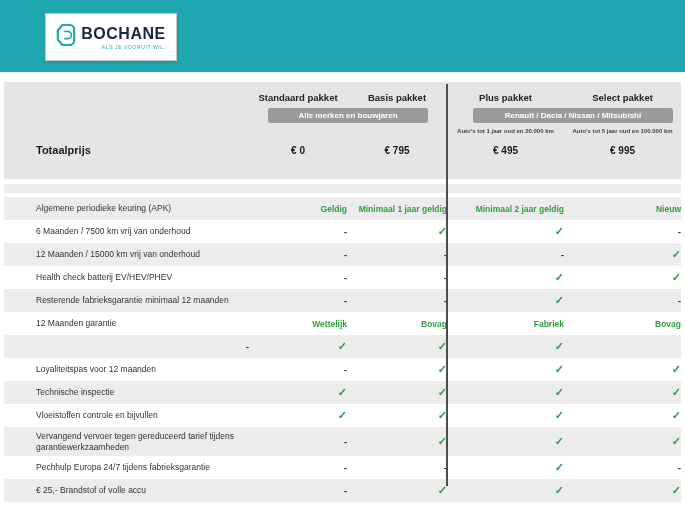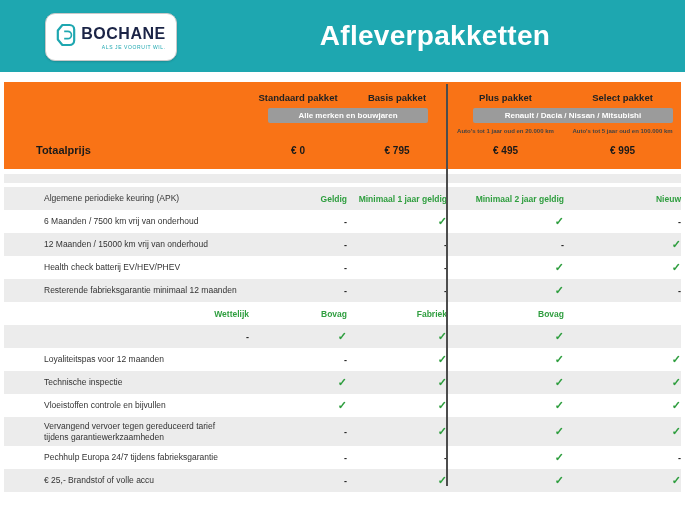--- a/index.html
+++ b/index.html
@@ -21,21 +21,21 @@
     background: #1ea7b0;
     display: flex;
     align-items: center;
   }
   .logo-box {
     position: absolute;
     left: 45px; top: 13px;
     width: 132px; height: 48px;
     background: #ffffff;
     border: 1px solid #c9c9c9;
-    border-radius: 10px;
+    border-radius: 0;
     display: flex;
     align-items: center;
     justify-content: center;
     gap: 5px;
     box-shadow: 0 1px 2px rgba(0,0,0,0.15);
   }
   .logo-text-wrap { display: flex; flex-direction: column; }
   .logo-name {
     font-weight: bold;
     font-size: 16px;
@@ -63,22 +63,22 @@
 
   
   .table-wrap { position: relative; margin: 10px 4px 0 4px; }
   .grid-cols {
     display: grid;
     grid-template-columns: 245px 98px 100px 117px 117px;
   }
 
   
   .band {
-    background: #f97316;
-    padding: 6px 0 6px 0;
+    background: #e5e5e5;
+    padding: 6px 0 16px 0;
   }
   .band .hdr-cell {
     text-align: center;
     font-size: 9.5px;
     font-weight: bold;
     color: #222222;
     padding: 4px 0 5px 0;
   }
   .badge-row { margin-bottom: 3px; }
   .badge {
@@ -128,21 +128,21 @@
   
   .rows .row {
     min-height: 23px;
     align-items: center;
     background: #ffffff;
   }
   .rows .row:nth-child(odd) { background: #ececec; }
   .cell.label {
     font-size: 8.5px;
     color: #333333;
-    padding: 4px 10px 4px 40px;
+    padding: 4px 10px 4px 32px;
     line-height: 1.25;
   }
   .cell.val {
     text-align: right;
     font-size: 9px;
     color: #222222;
     font-weight: bold;
   }
   .cell.val.green { color: #2f9e3f; font-size: 8.5px; }
   .cell.val.green.check { font-size: 11px; font-weight: bold; }
@@ -168,21 +168,20 @@
         <svg width="20" height="26" viewBox="0 0 22 28">
           <path d="M7 3 h8 a5 5 0 0 1 5 5 v12 a5 5 0 0 1 -5 5 h-8 l-5 -6 v-10 z" fill="none" stroke="#1ea7b0" stroke-width="2.4" stroke-linejoin="round"></path>
           <path d="M9 10 h4 a4 4 0 0 1 0 8 h-4" fill="none" stroke="#1ea7b0" stroke-width="1.8"></path>
         </svg>
       </span>
       <span class="logo-text-wrap">
         <span class="logo-name">BOCHANE</span>
         <span class="logo-tagline">ALS JE VOORUIT WIL.</span>
       </span>
     </div>
-    <div class="page-title">Afleverpakketten</div>
   </div>
 
   <div class="table-wrap">
 
     <div class="band">
       <div class="grid-cols">
         <div class="hdr-cell"></div>
         <div class="hdr-cell">Standaard pakket</div>
         <div class="hdr-cell">Basis pakket</div>
         <div class="hdr-cell">Plus pakket</div>
@@ -243,20 +242,21 @@
 
       <div class="grid-cols row">
         <div class="cell label">Resterende fabrieksgarantie minimaal 12 maanden</div>
         <div class="cell val">-</div>
         <div class="cell val">-</div>
         <div class="cell val green check">✓</div>
         <div class="cell val">-</div>
       </div>
 
       <div class="grid-cols row">
+        <div class="cell label">12 Maanden  garantie</div>
         <div class="cell val green">Wettelijk</div>
         <div class="cell val green">Bovag</div>
         <div class="cell val green">Fabriek</div>
         <div class="cell val green">Bovag</div>
       </div>
 
       <div class="grid-cols row">
         <div class="cell val">-</div>
         <div class="cell val green check">✓</div>
         <div class="cell val green check">✓</div>

